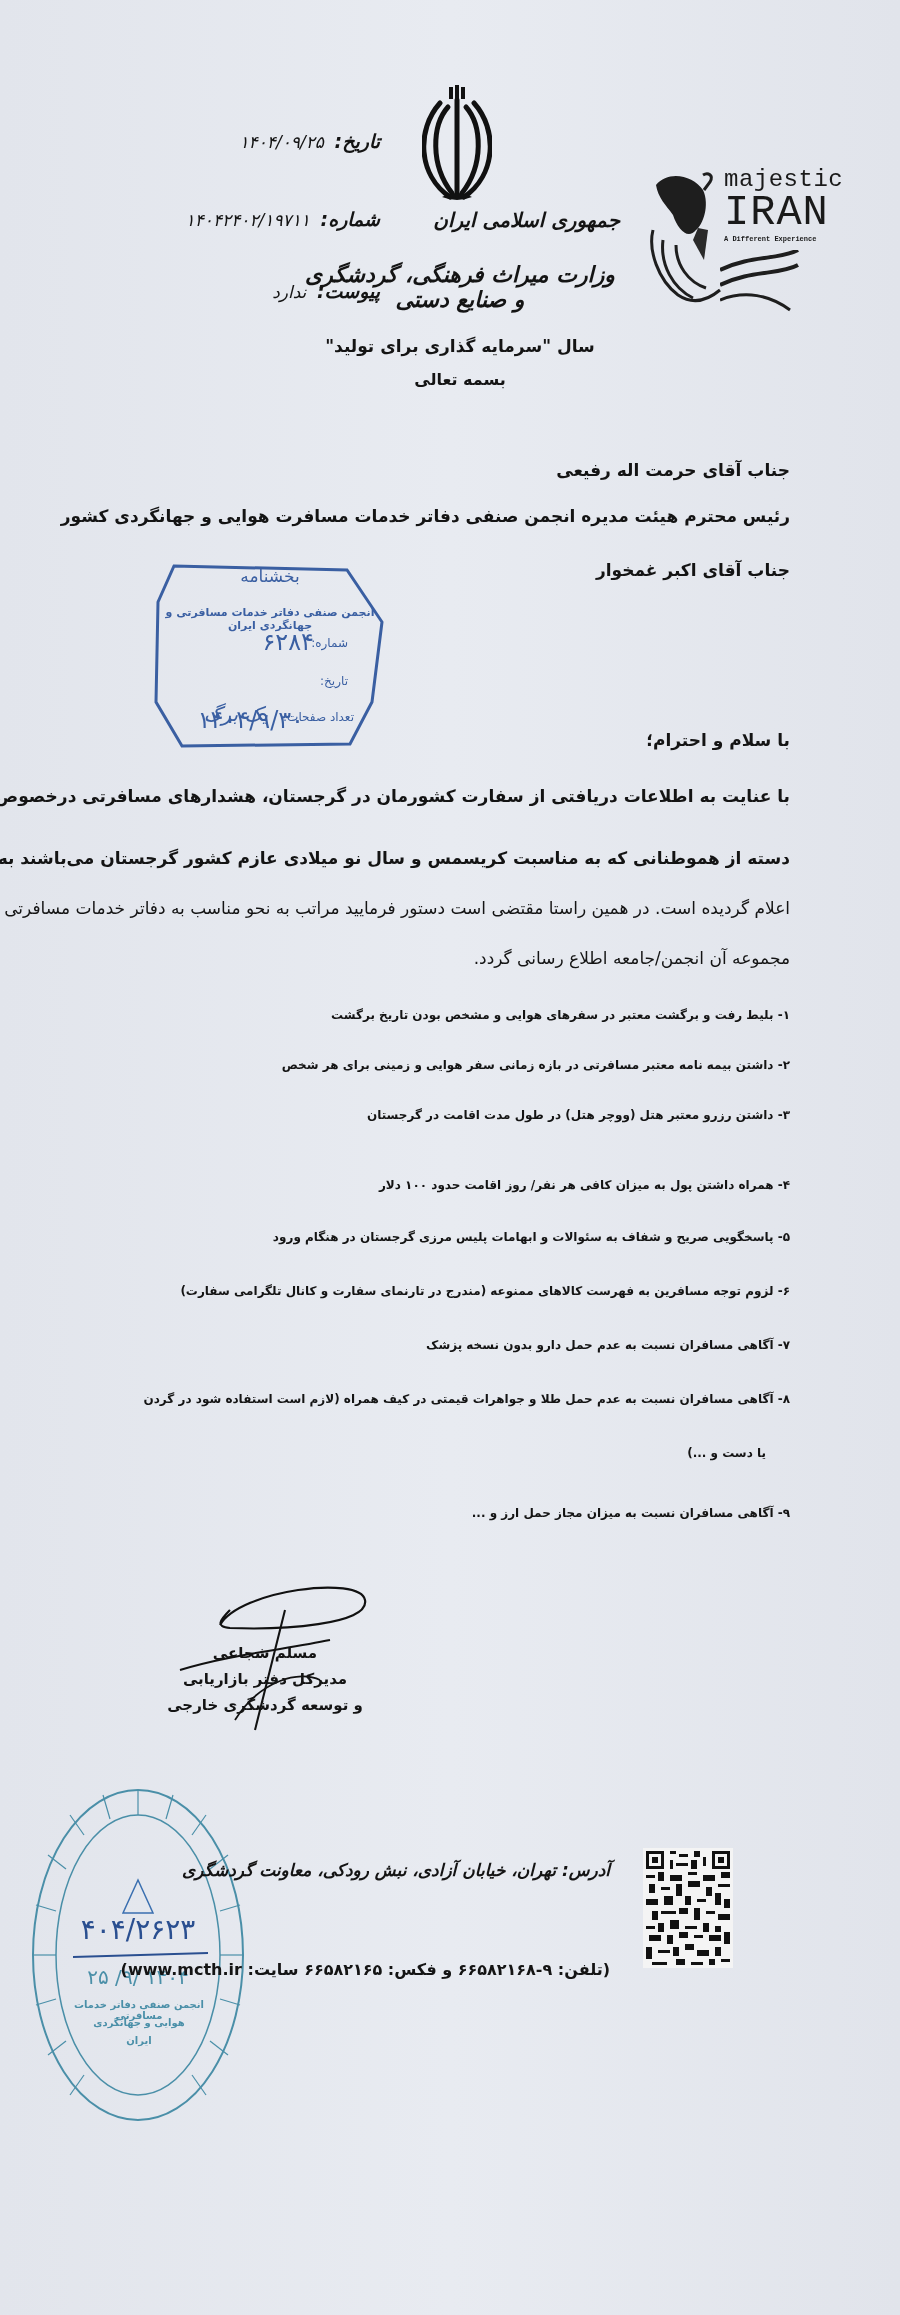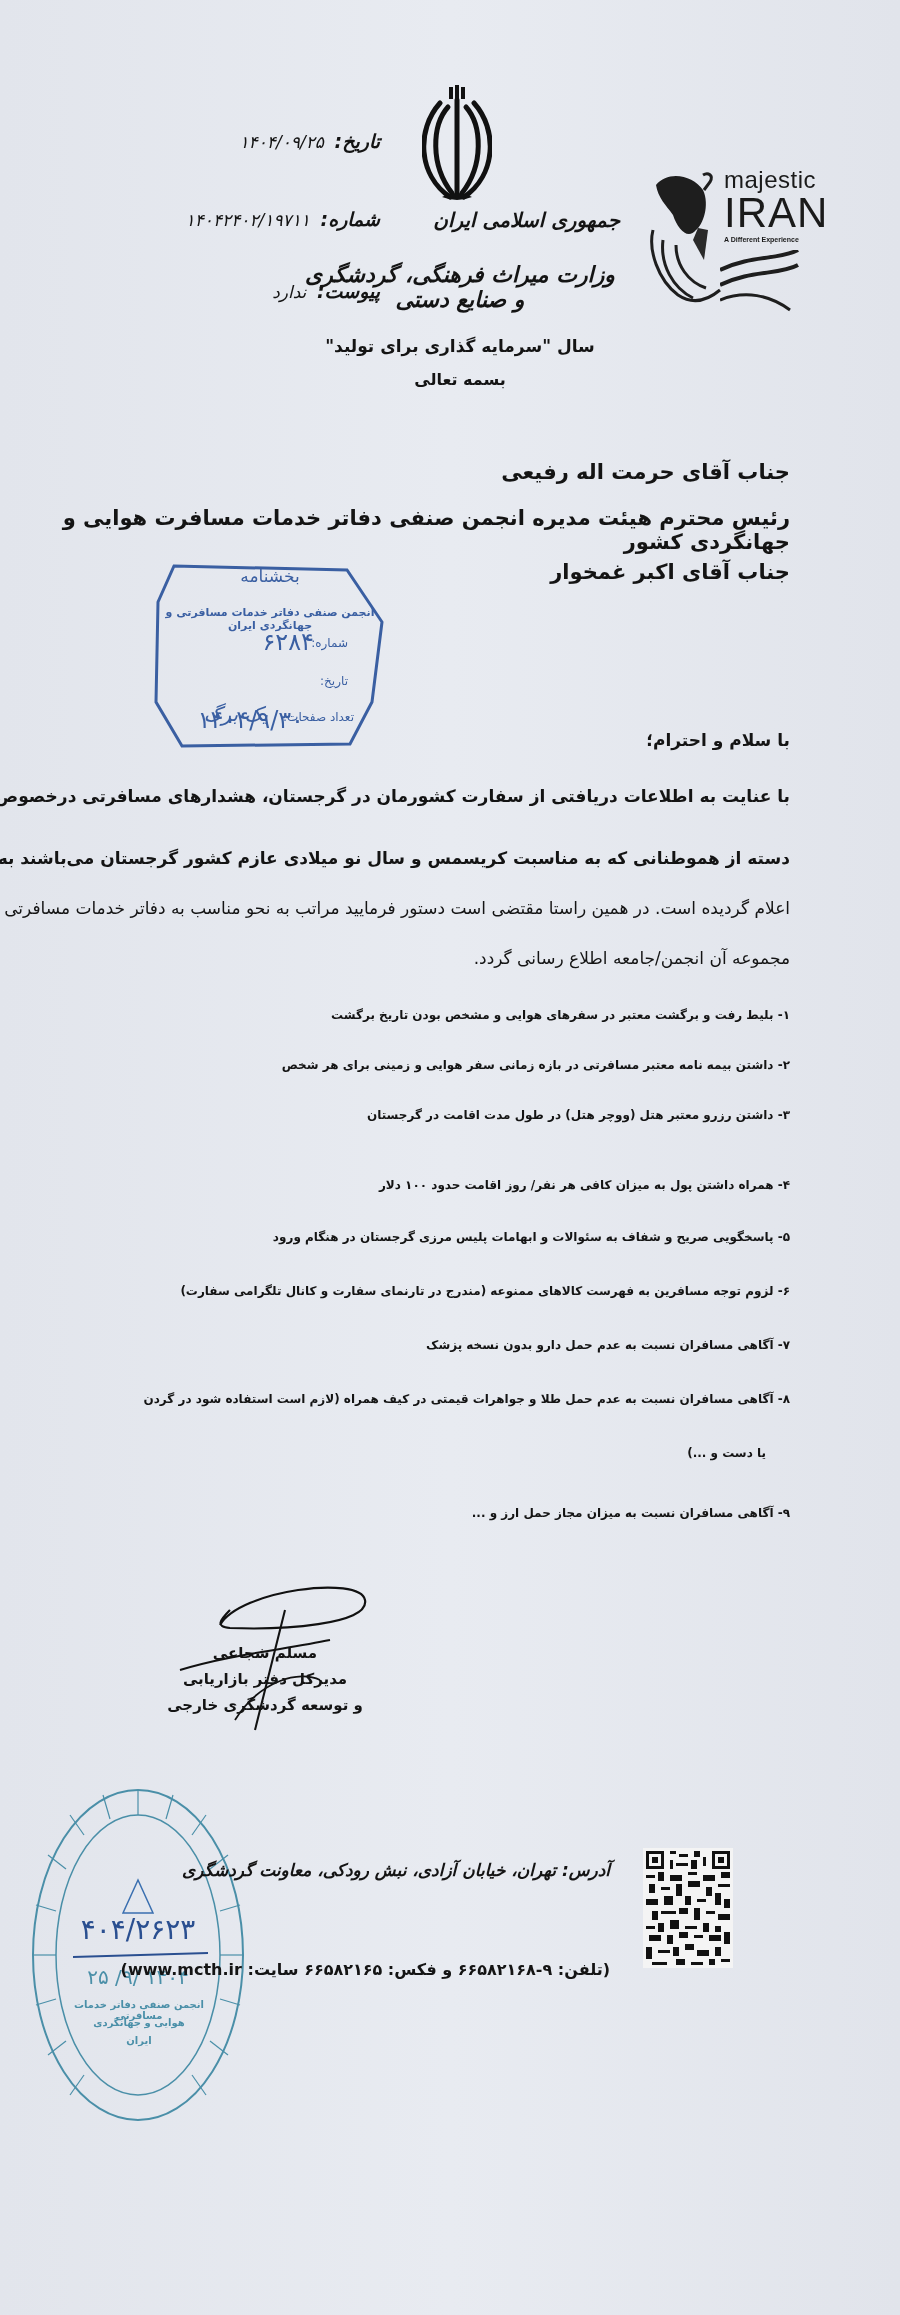--- a/index.html
+++ b/index.html
@@ -25,21 +25,21 @@
   .gov1 { top: 208px; font-size: 20px; font-style: italic; font-weight: bold; text-align: right; }
   .gov2 { top: 262px; font-size: 22px; font-style: italic; font-weight: bold; }
   .gov3 { top: 336px; font-size: 17px; font-weight: bold; }
   .gov4 { top: 370px; font-size: 16px; font-weight: bold; }
   .logo-text { left: 718px; top: 160px; font-family: "Liberation Sans", sans-serif; color: #1a1a1a; line-height: 1; }
   .logo-majestic { font-size: 24px; letter-spacing: 0.5px; }
   .logo-iran { font-size: 42px; letter-spacing: 1px; font-weight: normal; }
   .logo-tag { font-size: 7px; font-weight: bold; margin-top: 2px; }
 
   
-  .addr { right: 110px; direction: rtl; text-align: right; font-weight: bold; font-size: 21px; }
+  .addr { right: 110px; direction: rtl; text-align: right; font-weight: bold; font-size: 17px; }
 
   
   .stamp-box { left: 152px; top: 562px; width: 236px; height: 188px; }
   .stamp-text { color: #3a5fa2; direction: rtl; text-align: center; position: absolute; }
   .greet { right: 110px; top: 730px; font-size: 17px; font-weight: bold; direction: rtl; }
   .para-line { position: absolute; right: 110px; direction: rtl; font-size: 17px; font-weight: bold; white-space: nowrap; }
 
   .list-item { position: absolute; right: 110px; direction: rtl; font-size: 12px; font-weight: bold; white-space: nowrap; }
 
   
@@ -93,21 +93,21 @@
   <div class="abs gov-text gov4">بسمه تعالی</div>
 
   <svg class="abs" style="left:648px; top:170px; width:75px; height:140px;" viewBox="0 0 75 140">
     <path d="M8 15 C20 0 45 5 55 20 C62 35 55 55 48 60 C40 70 30 60 25 45 C18 35 10 28 8 15Z" fill="#1e1e1e"></path>
     <path d="M55 5 C60 2 66 5 62 12 L56 20" fill="none" stroke="#1e1e1e" stroke-width="3"></path>
     <path d="M50 58 L60 60 L56 90 L45 70Z" fill="#2a2a2a"></path>
     <path d="M5 60 C0 80 10 110 30 125 C45 135 60 130 72 120" fill="none" stroke="#1e1e1e" stroke-width="3"></path>
     <path d="M15 70 C12 95 25 118 45 128" fill="none" stroke="#1e1e1e" stroke-width="3"></path>
     <path d="M28 75 C28 95 40 112 58 118" fill="none" stroke="#1e1e1e" stroke-width="3"></path>
   </svg>
-  <div class="abs logo-text" style="left:724px; top:168px;">
+  <div class="abs logo-text" style="left:724px; top:168px;font-family:Liberation Mono, monospace;">
     <div class="logo-majestic">majestic</div>
     <div class="logo-iran">IRAN</div>
     <div class="logo-tag">A Different Experience</div>
   </div>
   <svg class="abs" style="left:720px; top:250px; width:80px; height:65px;" viewBox="0 0 80 65">
     <path d="M0 20 C30 5 60 10 78 0" fill="none" stroke="#1e1e1e" stroke-width="4"></path>
     <path d="M0 35 C30 20 60 25 78 15" fill="none" stroke="#1e1e1e" stroke-width="4"></path>
     <path d="M0 50 C25 40 50 45 70 60" fill="none" stroke="#1e1e1e" stroke-width="3"></path>
   </svg>
 

